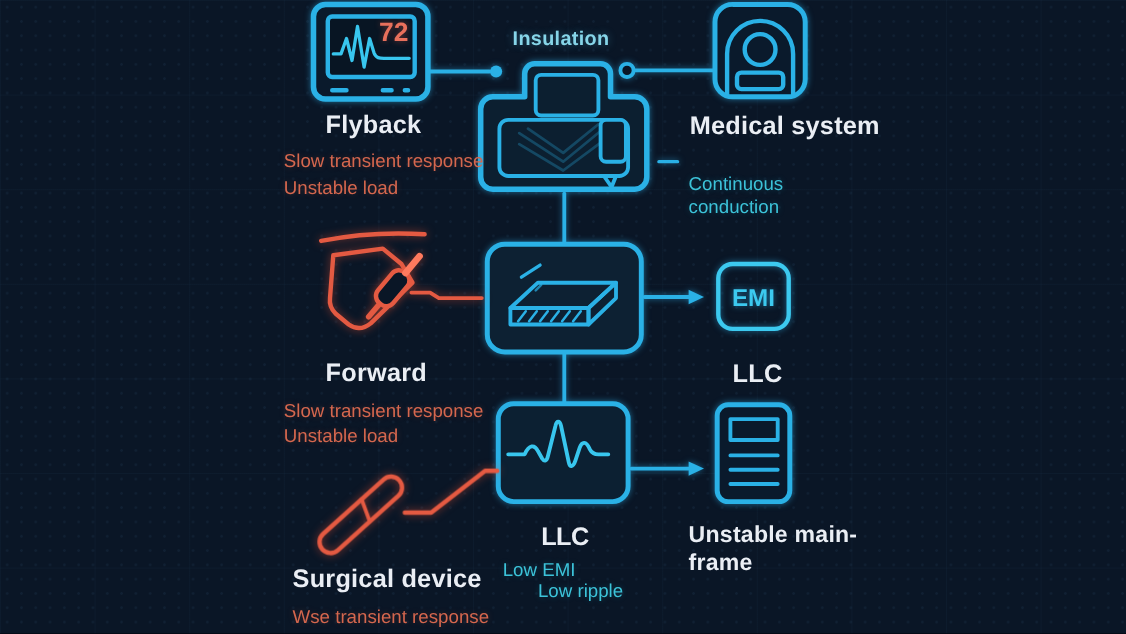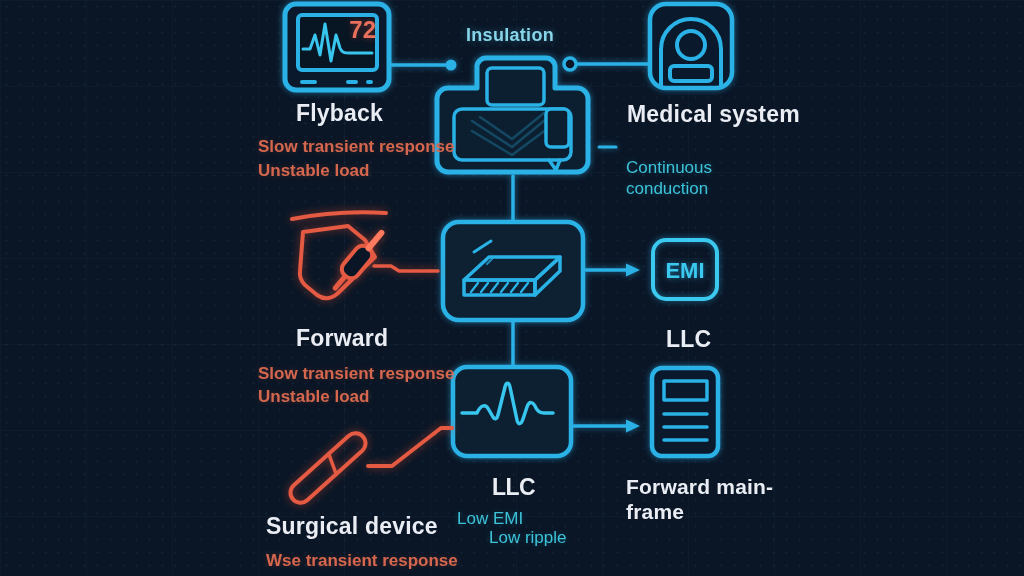--- a/index.html
+++ b/index.html
@@ -8,21 +8,21 @@
     background-color:#0a1626;
     background-image:
       radial-gradient(rgba(90,150,200,0.08) 1px, transparent 1.4px),
       linear-gradient(rgba(80,150,200,0.045) 1px, transparent 1px),
       linear-gradient(90deg, rgba(80,150,200,0.045) 1px, transparent 1px);
     background-size:13px 13px, 86px 86px, 86px 86px;
     font-family:"Liberation Sans", sans-serif;
   }
   .abs{position:absolute;}
   .title{font-weight:bold;color:#eaeef4;font-size:23px;letter-spacing:.2px;}
-  .note{color:#d5674e;font-size:17px;font-weight:700;text-shadow:0 0 6px rgba(220,90,60,.25);}
+  .note{color:#d5674e;font-size:17px;font-weight:400;text-shadow:0 0 6px rgba(220,90,60,.25);}
   .feature{color:#3cc3d9;font-size:17px;font-weight:500;line-height:21px;text-shadow:0 0 6px rgba(40,190,220,.25);}
   .soft-cyan{color:#86d5e8;font-size:18px;font-weight:600;letter-spacing:.3px;text-shadow:0 0 8px rgba(90,200,235,.35);margin-top:17px;}
   .glow-cyan{filter:drop-shadow(0 0 3px rgba(45,180,240,.55));}
   .glow-red{filter:drop-shadow(0 0 4px rgba(235,80,50,.55));}
   svg{position:absolute;left:0;top:0;}
   svg text{font-family:"Liberation Sans", sans-serif;}
 </style>
 </head>
 <body>
 
@@ -149,21 +149,21 @@
   <div class="abs title" style="left:296px;top:325px;">Forward</div>
   <div class="abs note" style="left:258px;top:364px;">Slow transient response</div>
   <div class="abs note" style="left:258px;top:387px;">Unstable load</div>
 
   <div class="abs title" style="left:666px;top:326px;">LLC</div>
 
   <div class="abs title" style="left:492px;top:474px;letter-spacing:-0.5px;">LLC</div>
   <div class="abs feature" style="left:457px;top:508px;">Low EMI</div>
   <div class="abs feature" style="left:457px;top:527px;margin-left:32px;">Low ripple</div>
 
-  <div class="abs title" style="left:626px;top:475px;font-size:21px;">Forward main-</div>
+  <div class="abs title" style="left:626px;top:475px;font-size:21px;">Unstable main-</div>
   <div class="abs title" style="left:626px;top:500px;font-size:21px;">frame</div>
 
   <div class="abs title" style="left:266px;top:513px;">Surgical device</div>
   <div class="abs note" style="left:266px;top:551px;">Wse transient response</div>
 
-  <div class="abs" style="left:340px;top:16px;width:36px;text-align:right;font-size:24px;font-weight:bold;color:#e8705c;text-shadow:0 0 6px rgba(235,90,70,.45);">72</div>
+  <div class="abs" style="left:340px;top:16px;width:36px;text-align:center;font-size:24px;font-weight:bold;color:#e8705c;text-shadow:0 0 6px rgba(235,90,70,.45);">72</div>
 
 </div>
 
 </body></html>

